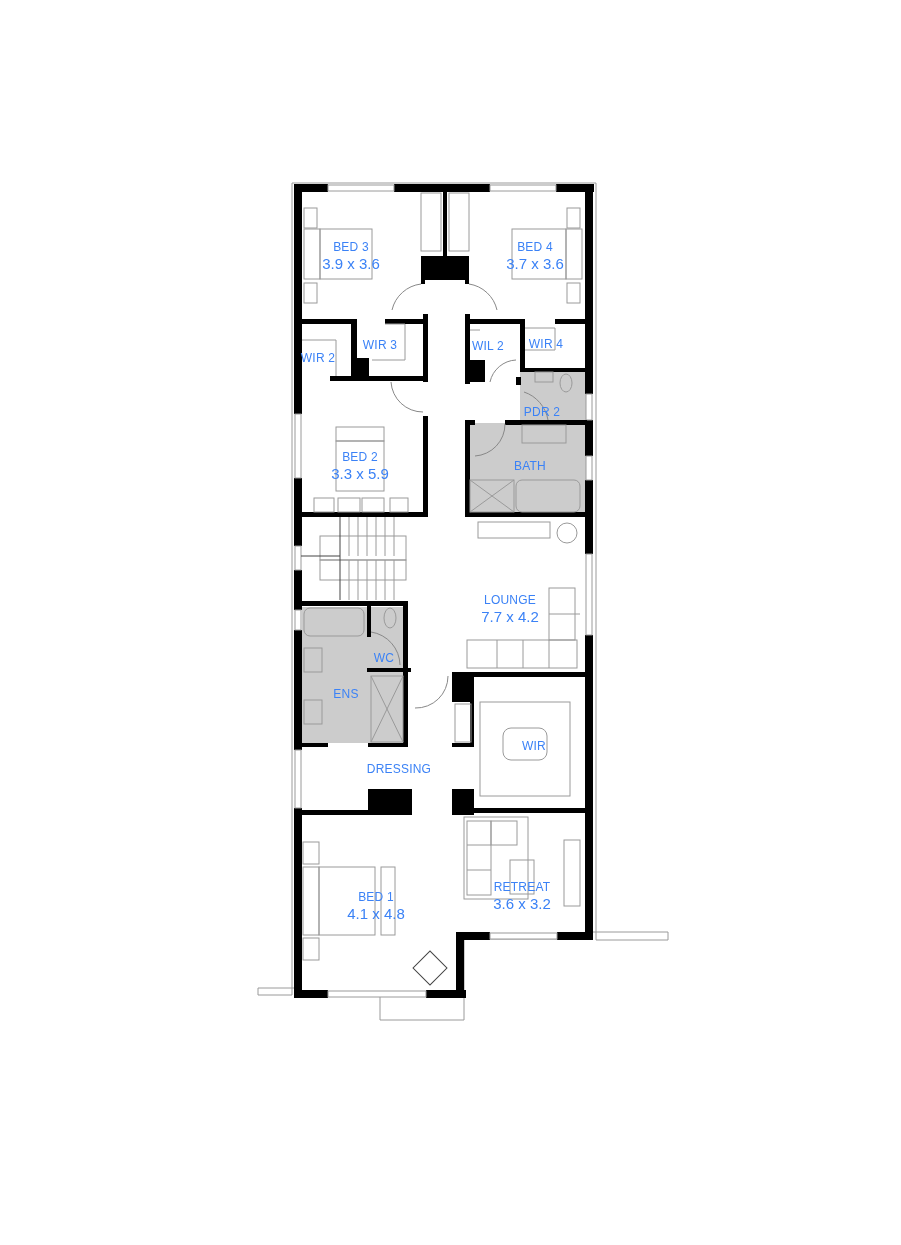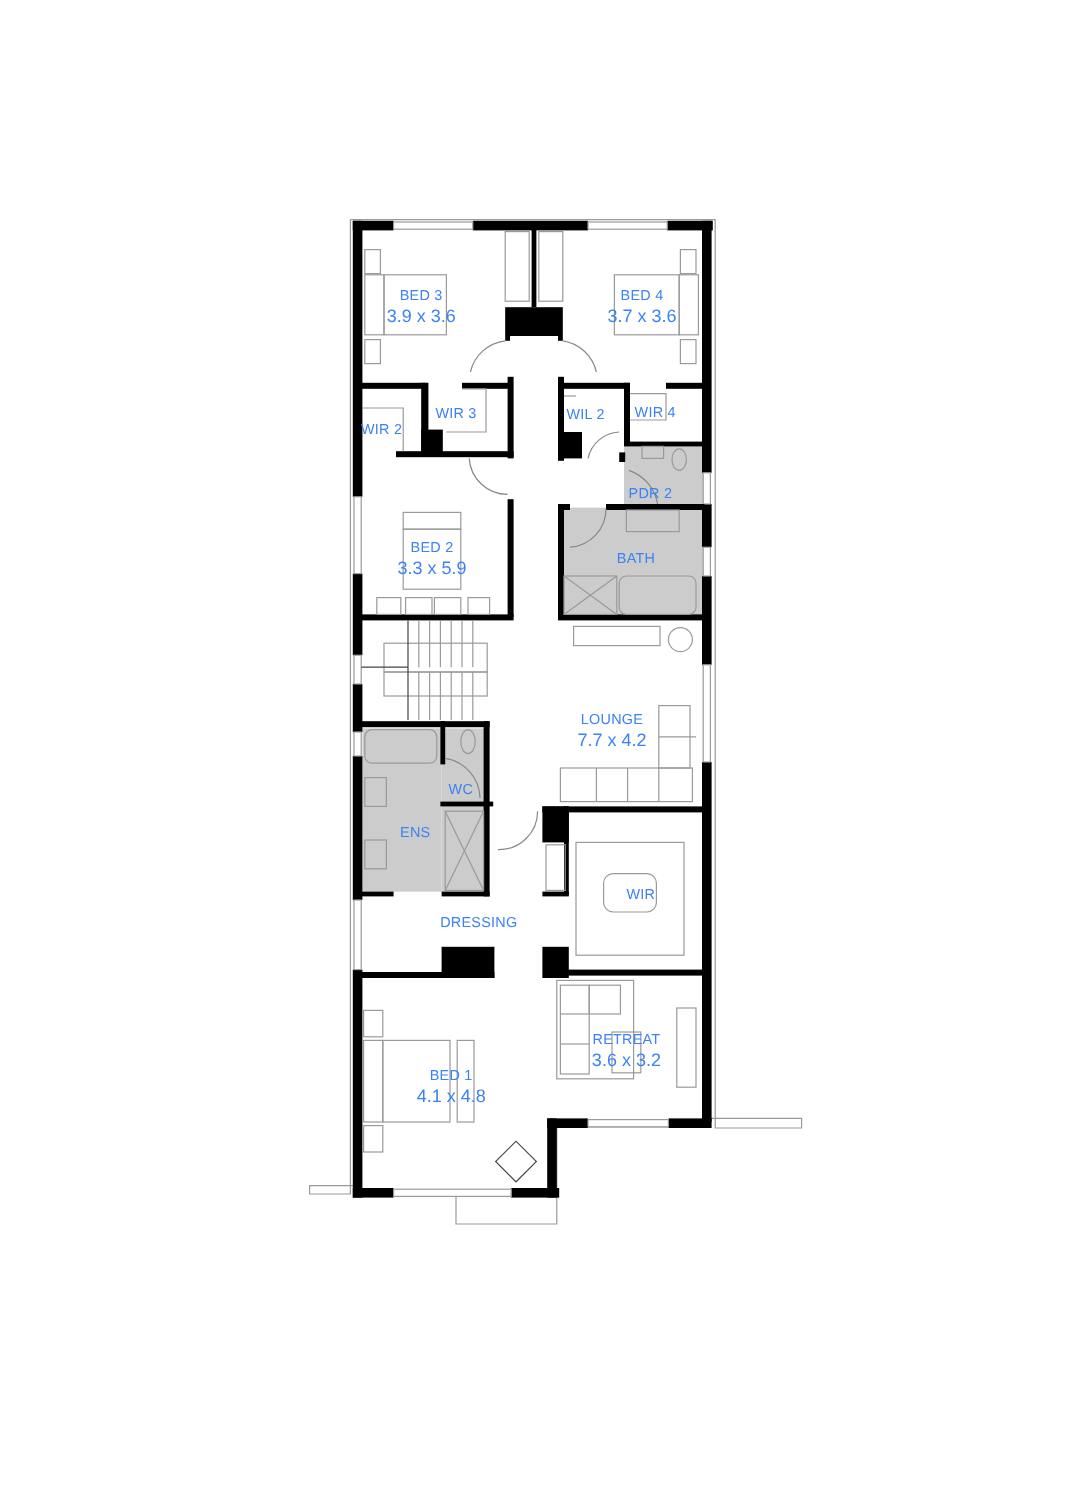--- a/index.html
+++ b/index.html
@@ -229,15 +229,15 @@
     <div class="room-label" style="left: 488px; top: 345px;"><span class="room-name">WIL 2</span></div>
     <div class="room-label" style="left: 546px; top: 343px;"><span class="room-name">WIR 4</span></div>
     <div class="room-label" style="left: 542px; top: 411px;"><span class="room-name">PDR 2</span></div>
     <div class="room-label" style="left: 360px; top: 465px; text-align: center;"><span class="room-name">BED 2</span><span class="room-dim">3.3 x 5.9</span></div>
     <div class="room-label" style="left: 530px; top: 465px;"><span class="room-name">BATH</span></div>
     <div class="room-label" style="left: 510px; top: 608px;"><span class="room-name">LOUNGE</span><span class="room-dim">7.7 x 4.2</span></div>
     <div class="room-label" style="left: 384px; top: 657px;"><span class="room-name">WC</span></div>
     <div class="room-label" style="left: 346px; top: 693px;"><span class="room-name">ENS</span></div>
     <div class="room-label" style="left: 522px; top: 745px; margin-left: 12px;"><span class="room-name">WIR</span></div>
     <div class="room-label" style="left: 371px; top: 768px; margin-left: 28px;"><span class="room-name">DRESSING</span></div>
-    <div class="room-label" style="left: 522px; top: 875px; text-align: center;"><span class="room-name">RETREAT</span><span class="room-dim">3.6 x 3.2</span></div>
+    <div class="room-label" style="left: 522px; top: 895px; text-align: center;"><span class="room-name">RETREAT</span><span class="room-dim">3.6 x 3.2</span></div>
     <div class="room-label" style="left: 349px; top: 905px; margin-left: 27px;"><span class="room-name">BED 1</span><span class="room-dim">4.1 x 4.8</span></div>
   </div>
 
 </body></html>

